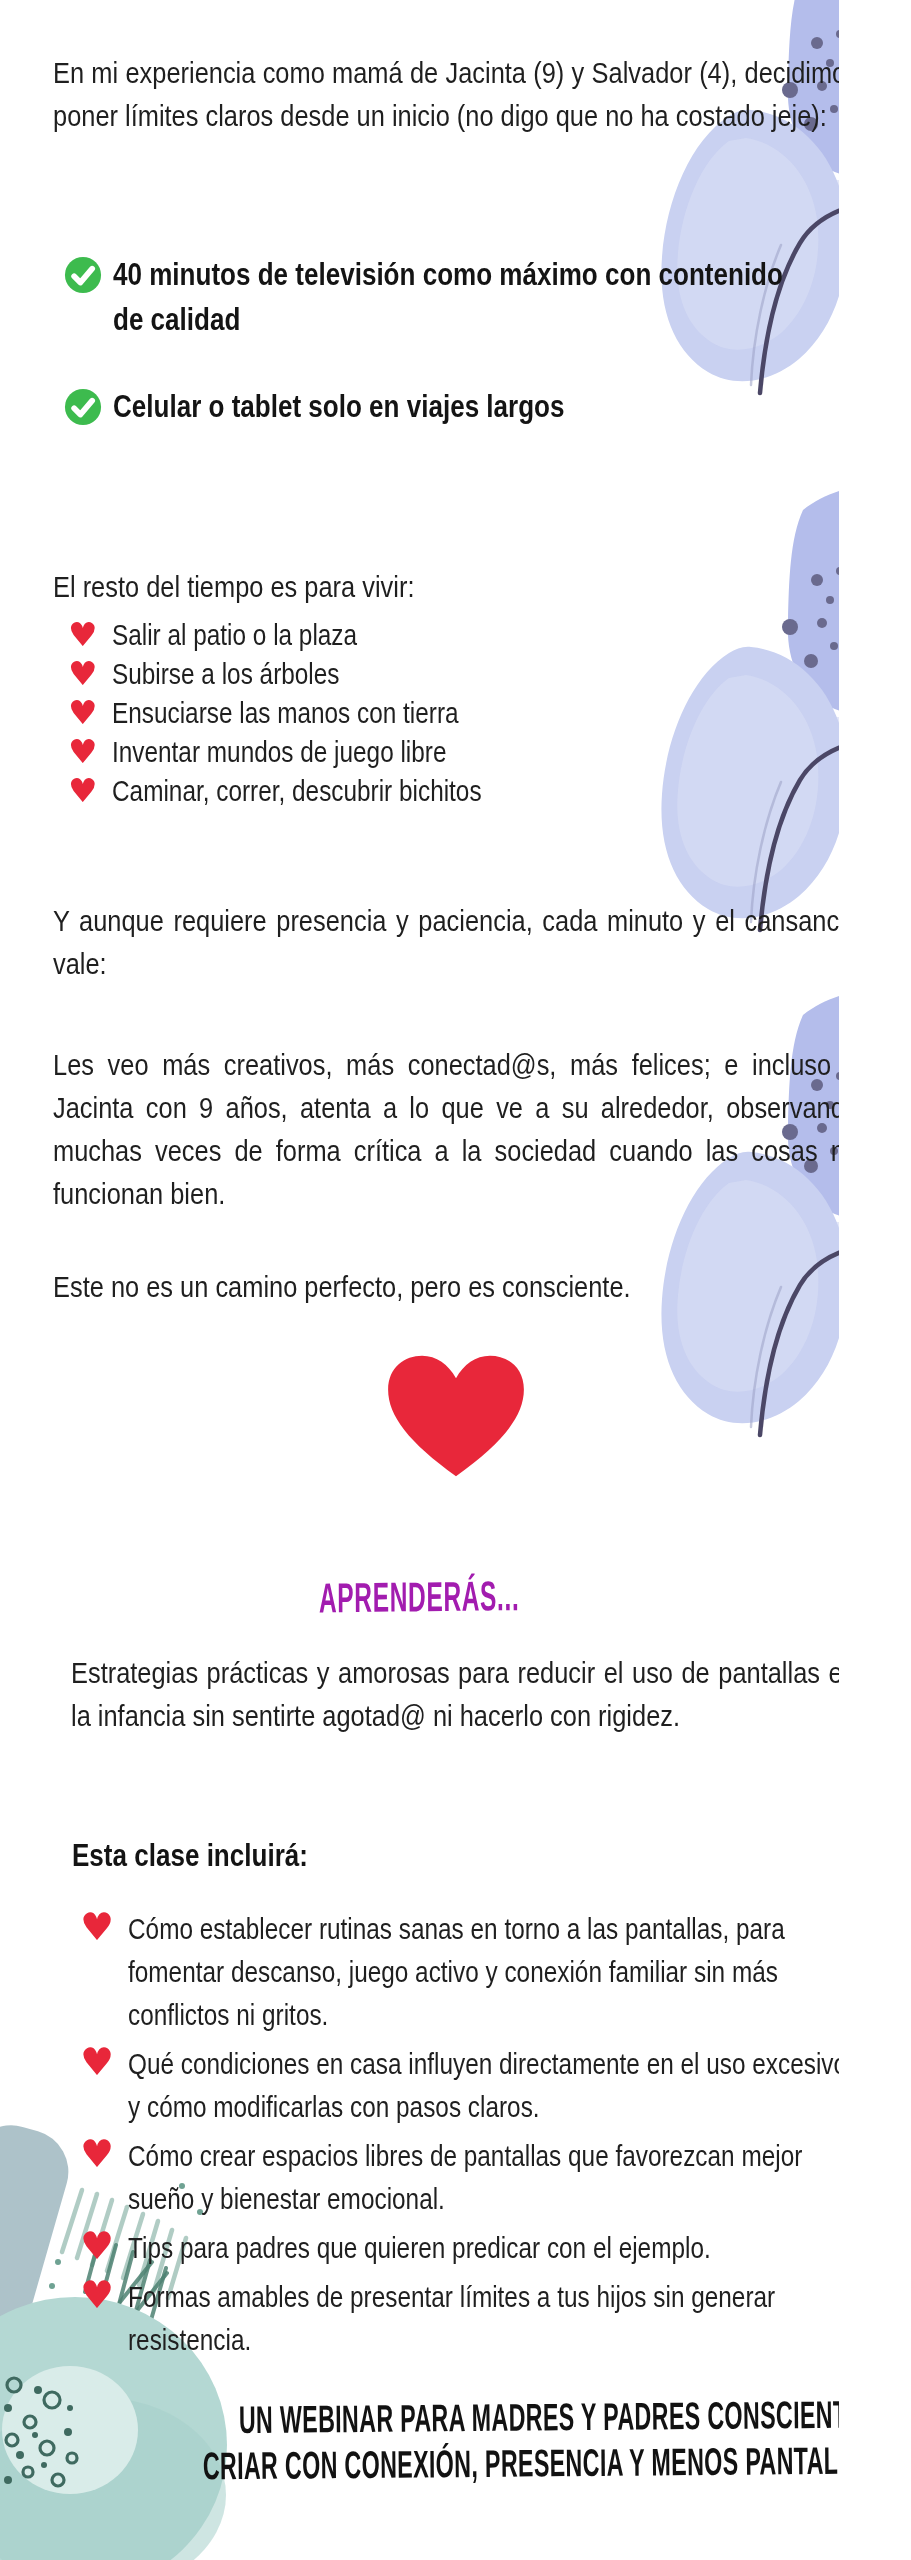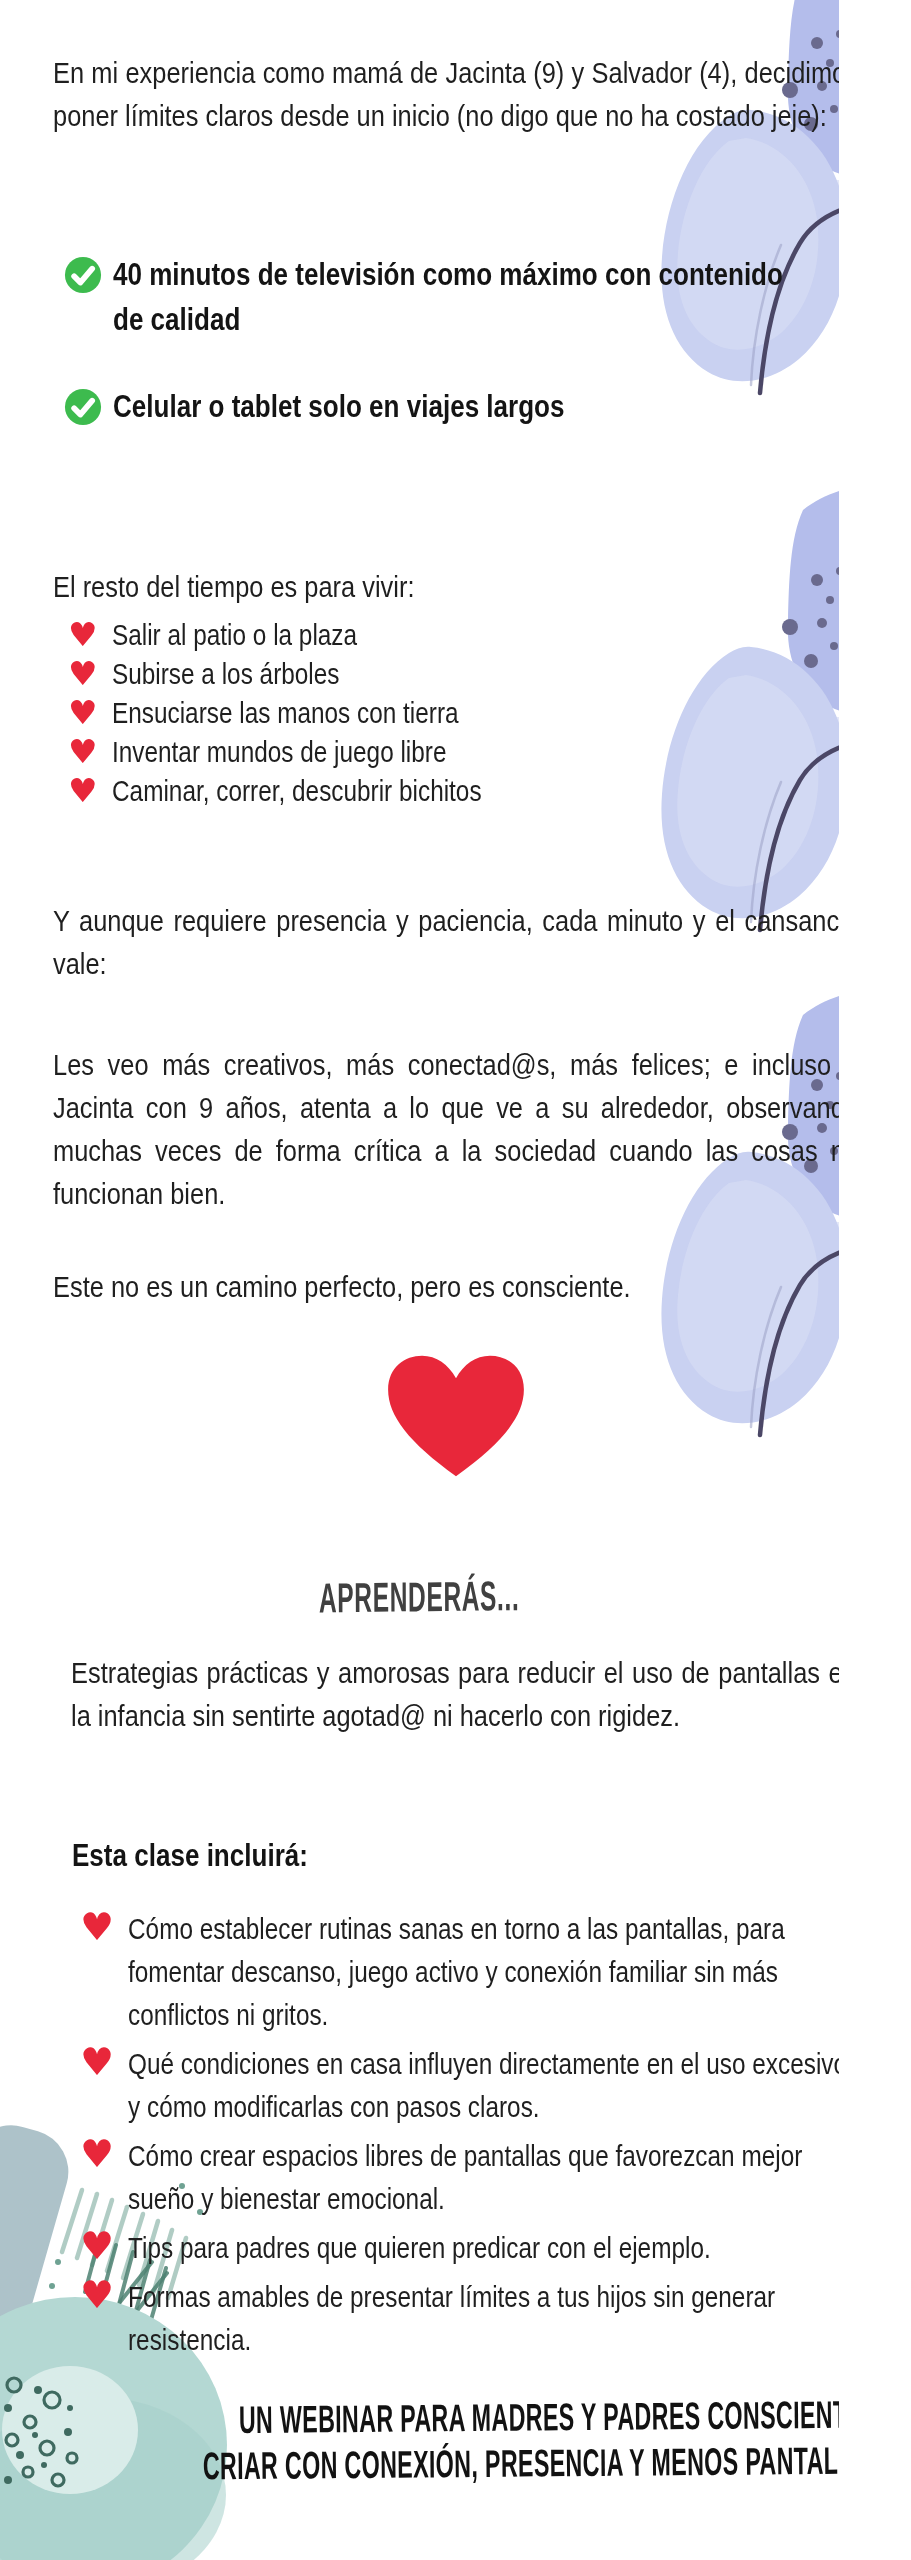--- a/index.html
+++ b/index.html
@@ -71,21 +71,21 @@
   .vivir-list .heart-bullet{font-size:33px;margin-right:14px;margin-top:2px;}
   .vivir-list .row-text{font-size:29px;line-height:39px;white-space:nowrap;
     transform:scaleX(.84);transform-origin:left top;color:#1f1f1f;}
 
   
   .big-heart{left:380px;top:1350px;width:152px;height:132px;}
   .big-heart svg{display:block;width:152px;height:132px;}
   .big-heart path{fill:var(--c-heart-red);}
 
   
-  .script-heading{left:0;right:0;top:1574px;text-align:center;font-weight:800;color:#404040;}
+  .script-heading{left:0;right:0;top:1574px;text-align:center;font-weight:800;color:#a21caf;}
   .script-inner{display:inline-block;font-size:41px;white-space:nowrap;
     letter-spacing:1px;transform:scale(.60,1.02) rotate(-.4deg);}
   .desc{left:71px;top:1652px;width:897px;}
   .bold-heading{left:72px;top:1834px;font-weight:bold;font-size:31px;line-height:44px;
     white-space:nowrap;transform:scaleX(.84);transform-origin:left top;color:#141414;}
 
   
   .incluira-list{left:80px;top:1908px;}
   .incluira-list .heart-row{margin-bottom:6px;}
   .incluira-list .heart-bullet{font-size:38px;width:48px;margin-top:0;}

